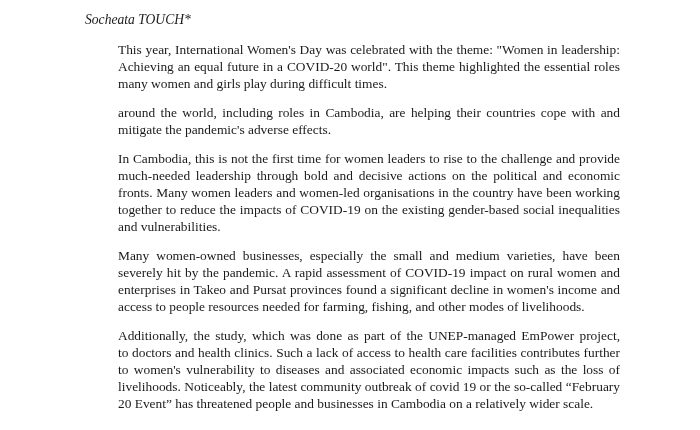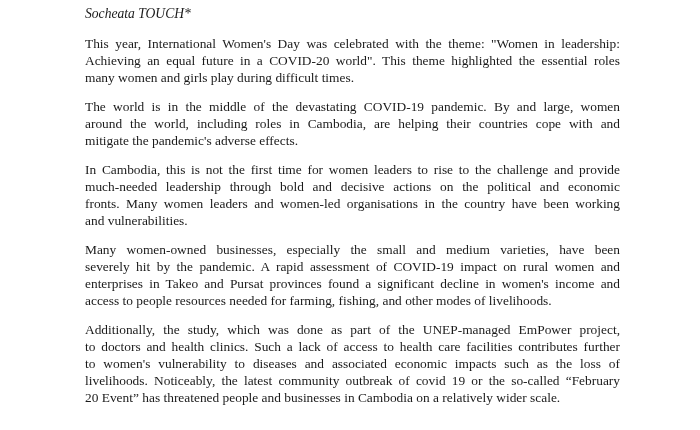--- a/index.html
+++ b/index.html
@@ -8,67 +8,68 @@
     height: 430px;
     background: #ffffff;
     overflow: hidden;
     font-family: "Liberation Serif", "DejaVu Serif", serif;
     color: #1a1a1a;
   }
   .page {
     box-sizing: border-box;
     width: 700px;
     height: 424px;
-    padding: 5px 80px 0 85px;
+    padding: 11px 80px 0 85px;
     background: #ffffff;
   }
   .author {
     font-style: italic;
     font-size: 13.6px;
     line-height: 17px;
     margin: 0 0 13px 0;
     text-align: left;
   }
   .para {
     font-size: 13.4px;
     line-height: 17px;
     margin: 0 0 12px 0;
   }
   .line {
     text-align: justify;
     text-align-last: justify;
     white-space: normal;
+    margin-left: 33px;
   }
   .line.last {
     text-align-last: left;
   }
 </style>
 </head>
 <body>
 
 <div class="page">
 
   <div class="author">Socheata TOUCH*</div>
 
   <div class="para">
     <div class="line">This year, International Women's Day was celebrated with the theme: "Women in leadership:</div>
     <div class="line">Achieving an equal future in a COVID-20 world". This theme highlighted the essential roles</div>
     <div class="line last">many women and girls play during difficult times.</div>
   </div>
 
   <div class="para">
-    <div class="line">The world is in the middle of the devastating COVID-19 pandemic. By and large, women</div>
     <div class="line">around the world, including roles in Cambodia, are helping their countries cope with and</div>
     <div class="line last">mitigate the pandemic's adverse effects.</div>
   </div>
 
   <div class="para">
     <div class="line">In Cambodia, this is not the first time for women leaders to rise to the challenge and provide</div>
     <div class="line">much-needed leadership through bold and decisive actions on the political and economic</div>
     <div class="line">fronts. Many women leaders and women-led organisations in the country have been working</div>
+    <div class="line">together to reduce the impacts of COVID-19 on the existing gender-based social inequalities</div>
     <div class="line last">and vulnerabilities.</div>
   </div>
 
   <div class="para">
     <div class="line">Many women-owned businesses, especially the small and medium varieties, have been</div>
     <div class="line">severely hit by the pandemic. A rapid assessment of COVID-19 impact on rural women and</div>
     <div class="line">enterprises in Takeo and Pursat provinces found a significant decline in women's income and</div>
     <div class="line last">access to people resources needed for farming, fishing, and other modes of livelihoods.</div>
   </div>
 

